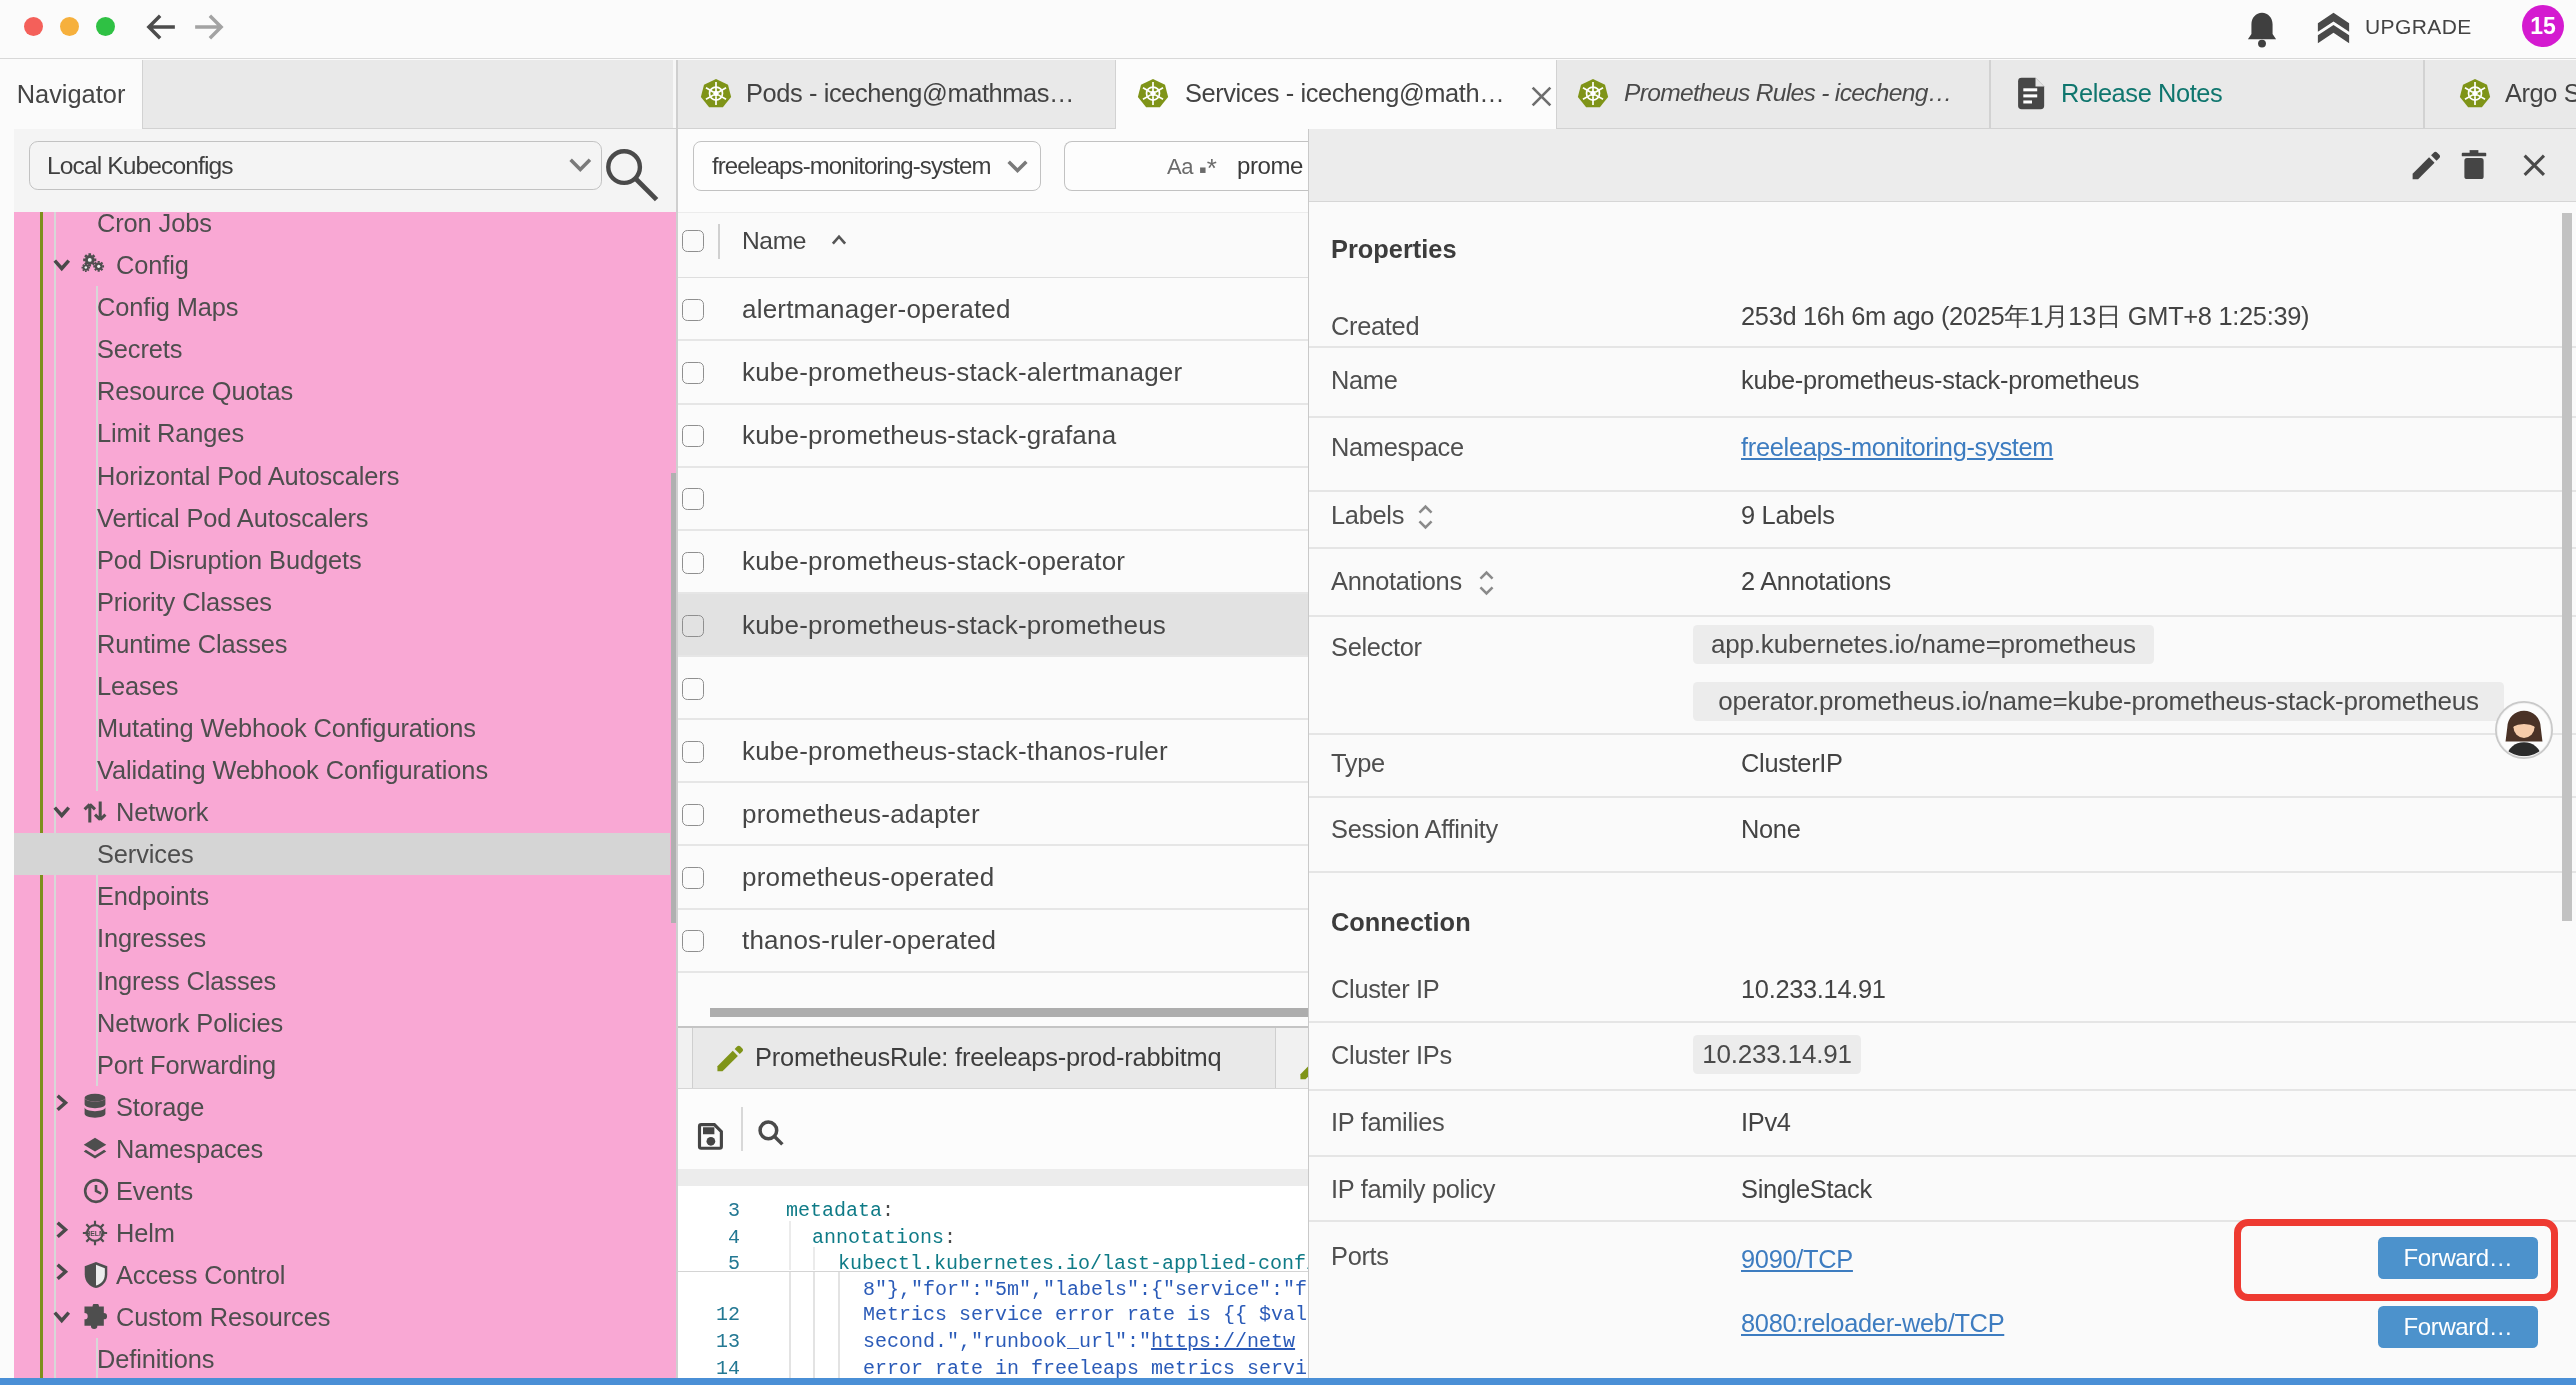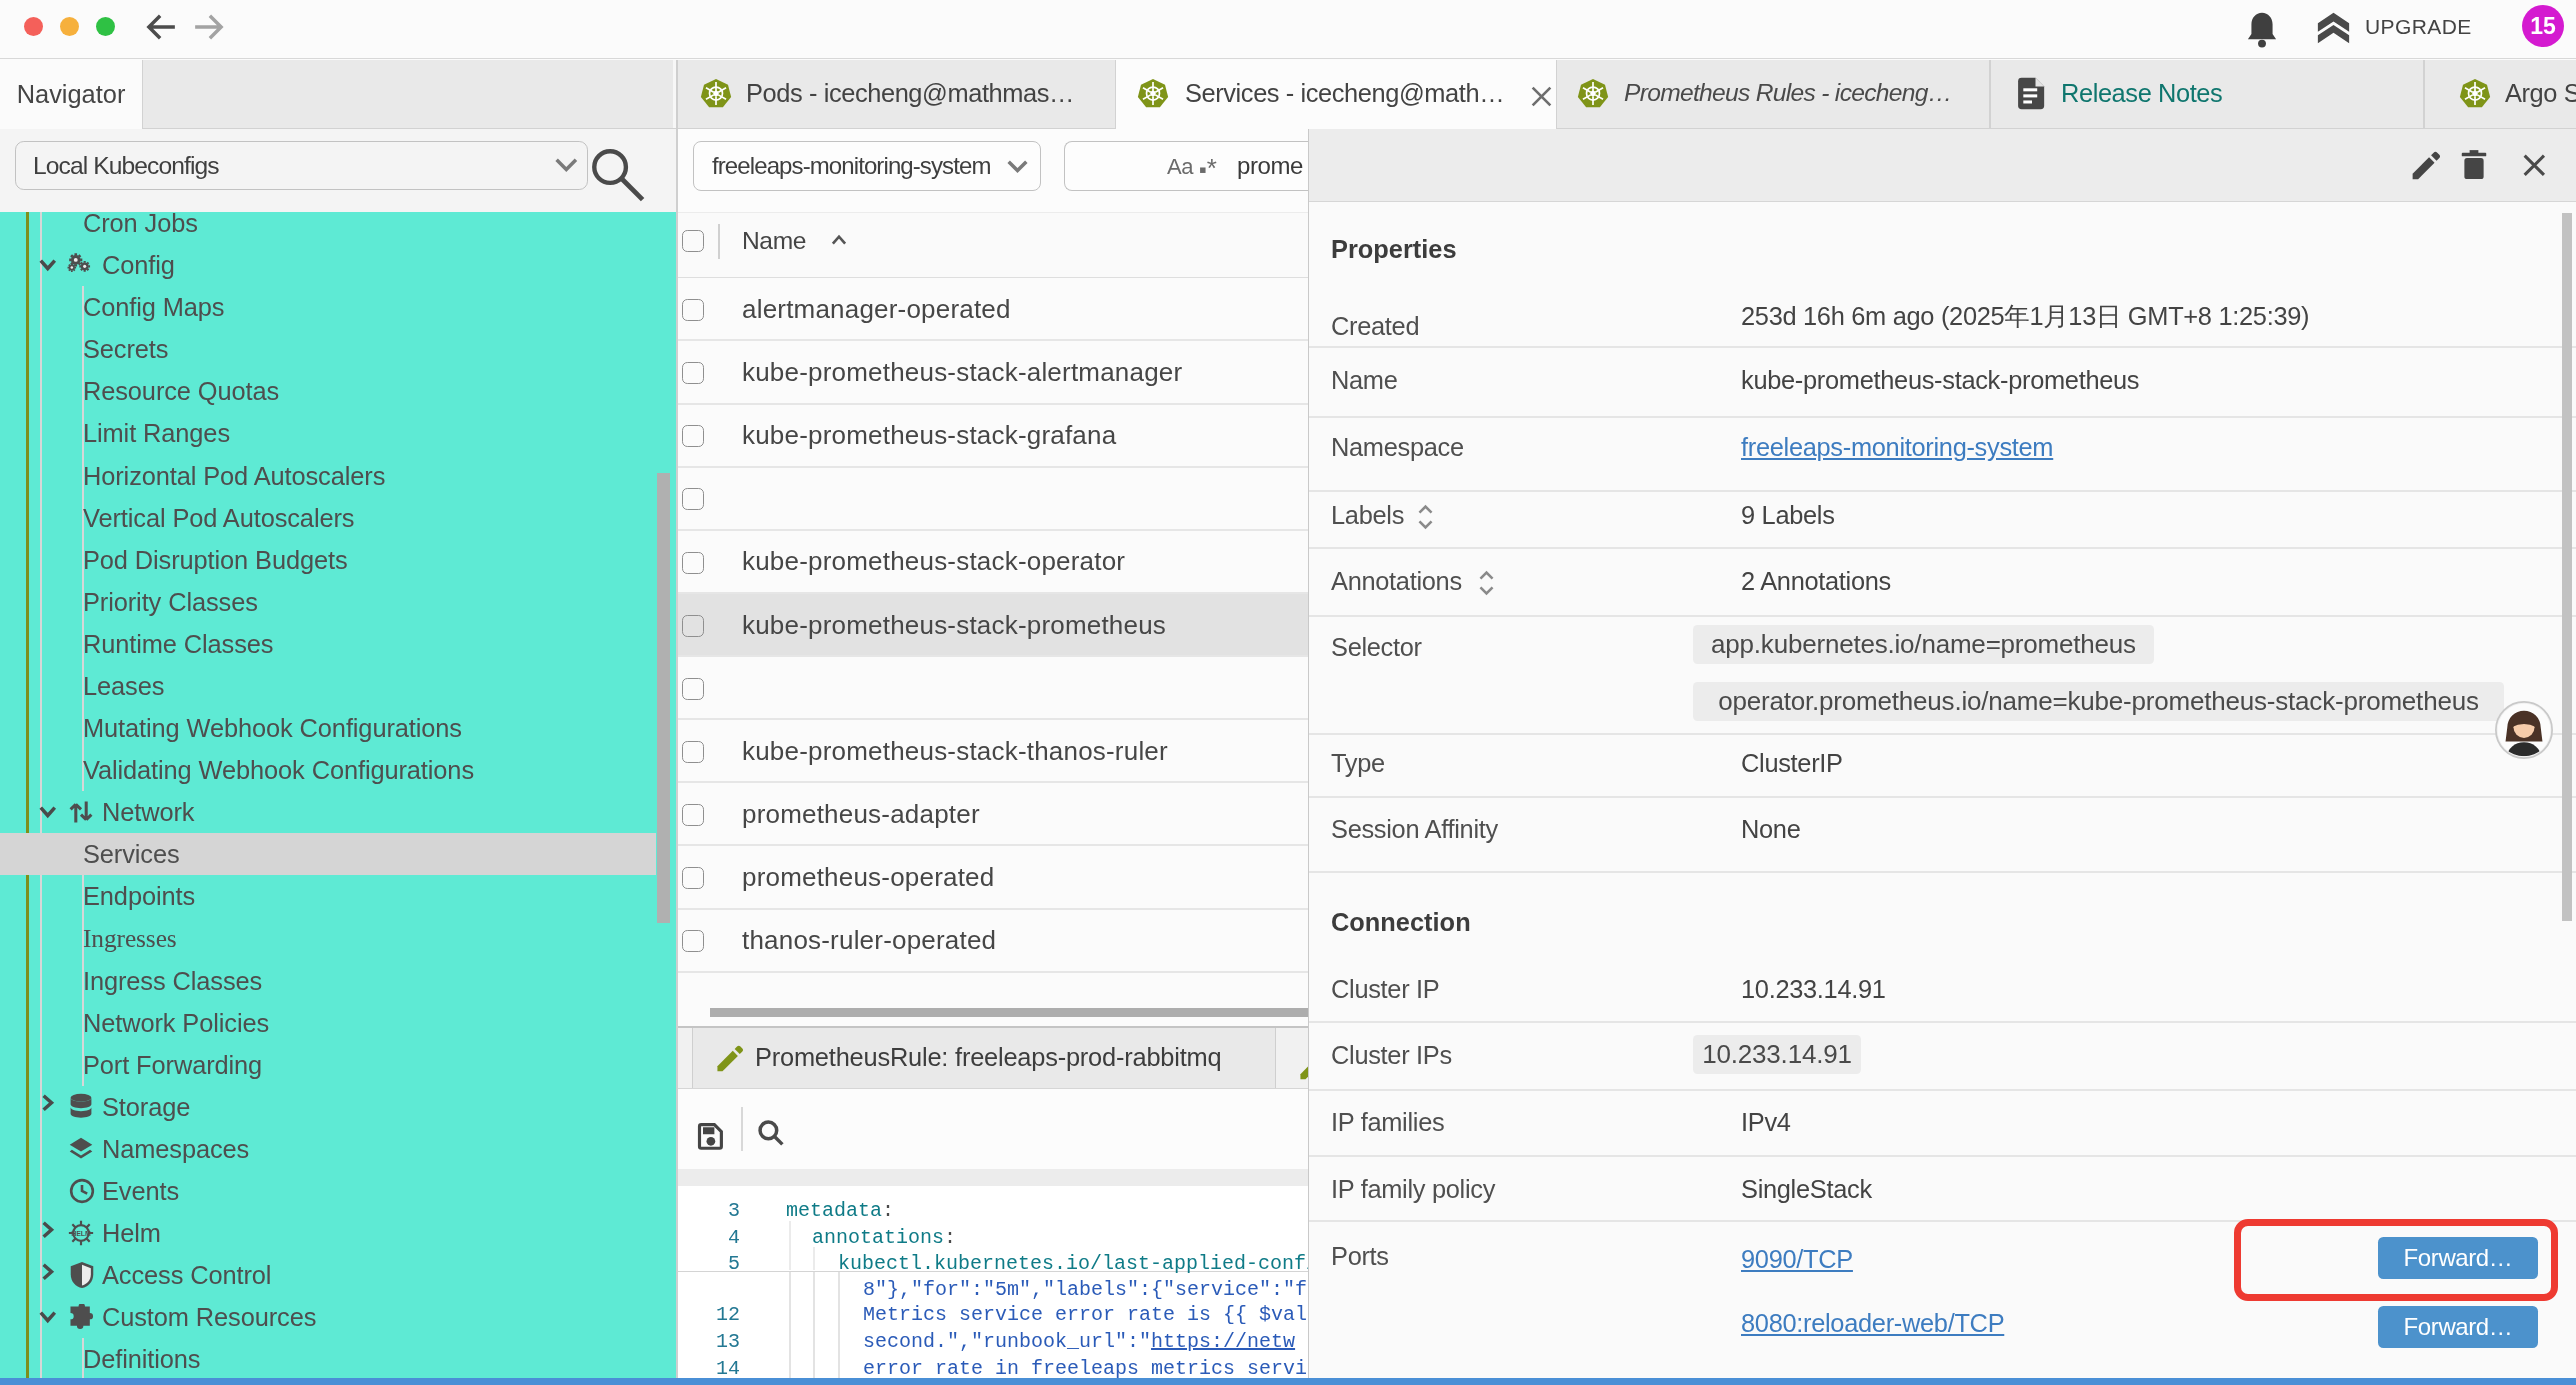--- a/index.html
+++ b/index.html
@@ -110,21 +110,21 @@
       <rect x="8" y="27" width="10" height="3.5" fill="#fff"></rect>
     </svg>
     <div class="ab txt" style="left:2061px;top:19px;font-size:25.4px;letter-spacing:-0.4px;color:#0f766e;">Release Notes</div>
 
     <svg class="ab" style="left:2459px;top:17.5px;" width="32" height="32" viewBox="0 0 36 36">
       <use href="#k8slogo"></use>
     </svg>
     <div class="ab txt" style="left:2505px;top:19px;font-size:25.4px;letter-spacing:-0.4px;color:#434343;">Argo Se</div>
   </div>
 
-  <div class="ab" id="sidebar" style="left:0;top:129px;width:769px;height:1249px;background:#5eead4;overflow:hidden;">
+  <div class="ab" id="sidebar" style="left:14px;top:129px;width:769px;height:1249px;background:#f9a8d4;overflow:hidden;">
 
     <div class="ab" style="left:0;top:0;width:677px;height:83px;background:#f4f4f4;"></div>
     <div class="ab" style="left:15px;top:12.3px;width:573px;height:49px;border:1.8px solid #c2c2c2;border-radius:8.8px;box-sizing:border-box;"></div>
     <div class="ab txt" style="left:33px;top:23px;font-size:24.6px;letter-spacing:-0.9px;color:#3f3f3f;">Local Kubeconfigs</div>
     <svg class="ab" style="left:554px;top:28px;" width="24.6" height="16" viewBox="0 0 28 18">
       <path d="M3 3 L14 14 L25 3" stroke="#7a7a7a" stroke-width="4" fill="none"></path>
     </svg>
     <svg class="ab" style="left:589px;top:16.7px;" width="58" height="58" viewBox="0 0 66 66" stroke="#4a4a4a" fill="none">
       <circle cx="24" cy="24" r="18" stroke-width="5"></circle>
       <path d="M37 37 L61 61" stroke-width="5.5"></path>
@@ -183,21 +183,21 @@
       </svg>
     <svg class="ab" style="left:68px;top:670px;" width="26" height="26" viewBox="0 0 30 30">
       <g stroke="#4e4e4e" stroke-width="3.5" fill="none">
           <path d="M9 27 V6 M9 6 L3 12 M9 6 L15 12"></path>
           <path d="M21 3 V24 M21 24 L15 18 M21 24 L27 18"></path>
         </g>
     </svg>
     <div class="tp" style="top:667px;">Network</div>
     <div class="tc" style="top:709px;">Services</div>
     <div class="tc" style="top:751px;">Endpoints</div>
-    <div class="tc" style="top:793px;font-family:Liberation Serif, serif;">Ingresses</div>
+    <div class="tc" style="top:793px;">Ingresses</div>
     <div class="tc" style="top:836px;">Ingress Classes</div>
     <div class="tc" style="top:878px;">Network Policies</div>
     <div class="tc" style="top:920px;">Port Forwarding</div>
     <svg class="ab" style="left:41px;top:965px;" width="14" height="17.5" viewBox="0 0 16 20">
         <path d="M3 2 L12 10 L3 18" stroke="#4a4a4a" stroke-width="4" fill="none"></path>
       </svg>
     <svg class="ab" style="left:68px;top:964px;" width="26" height="26" viewBox="0 0 30 30" fill="#4e4e4e">
       <ellipse cx="15" cy="5.5" rx="12" ry="4.5"></ellipse>
       <path d="M3 5.5 V13 C3 15.5 8.4 17.5 15 17.5 C21.6 17.5 27 15.5 27 13 V5.5 C27 8 21.6 10 15 10 C8.4 10 3 8 3 5.5 Z"></path>
       <path d="M3 14.5 V22 C3 24.5 8.4 26.5 15 26.5 C21.6 26.5 27 24.5 27 22 V14.5 C27 17 21.6 19 15 19 C8.4 19 3 17 3 14.5 Z" transform="translate(0,2)"></path>

